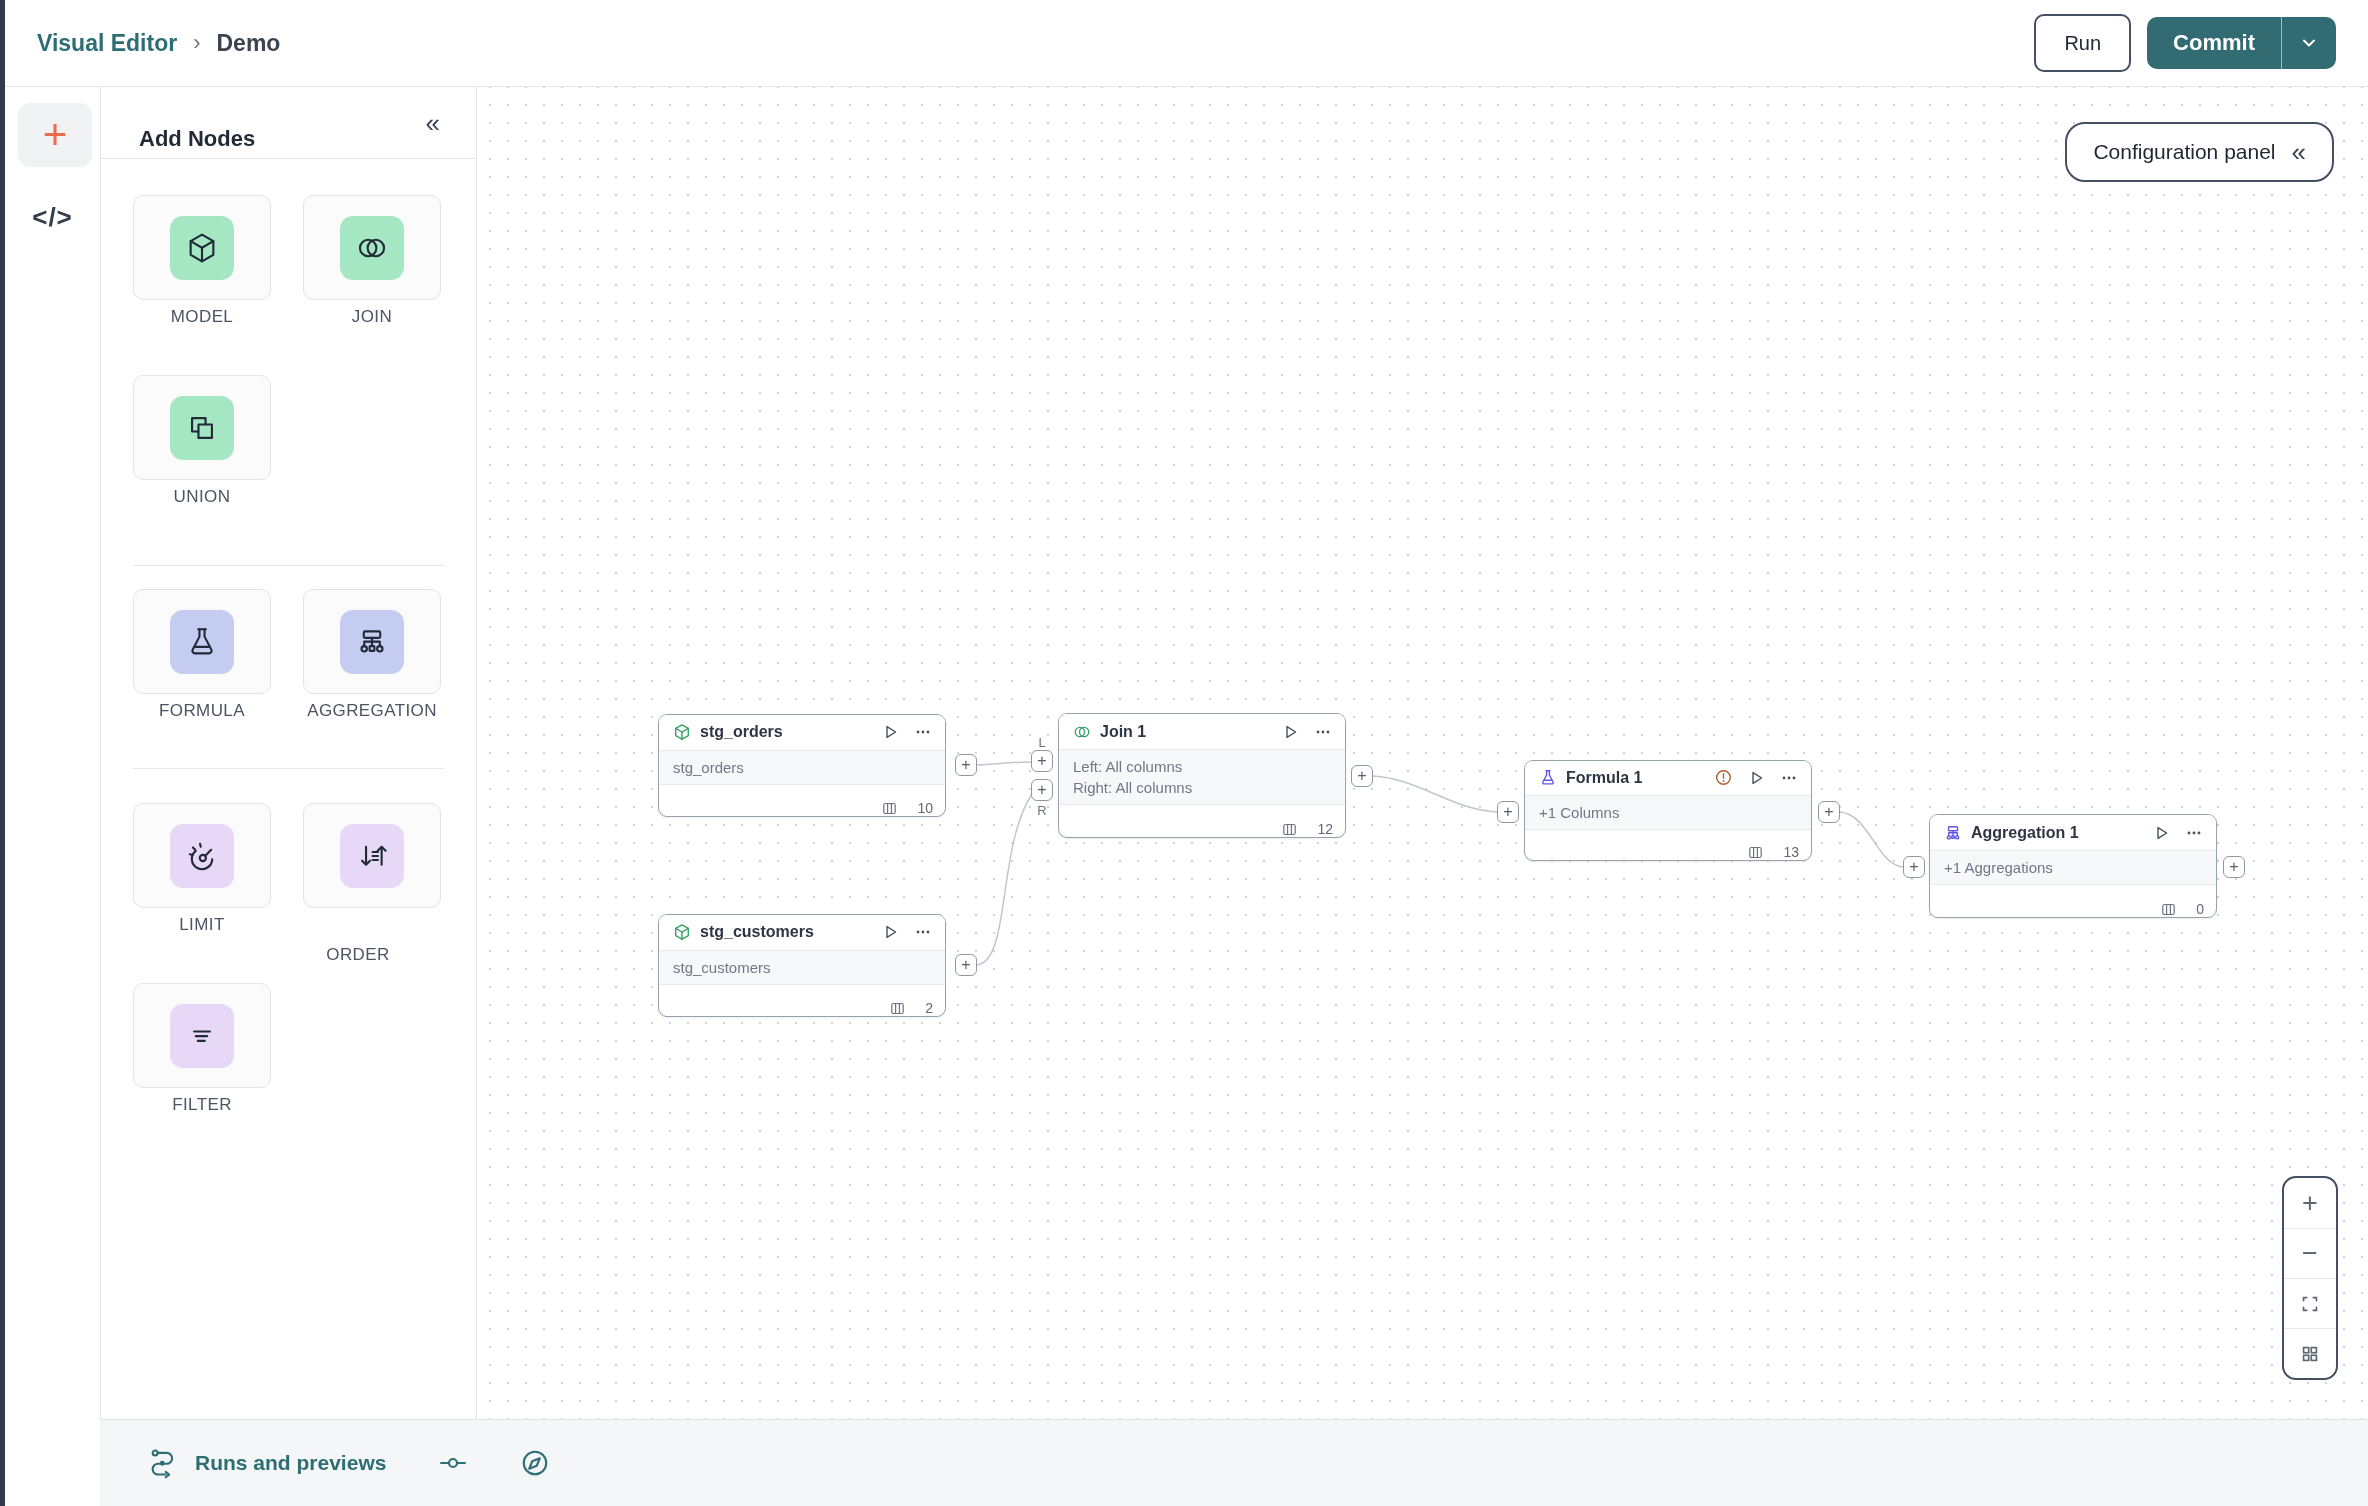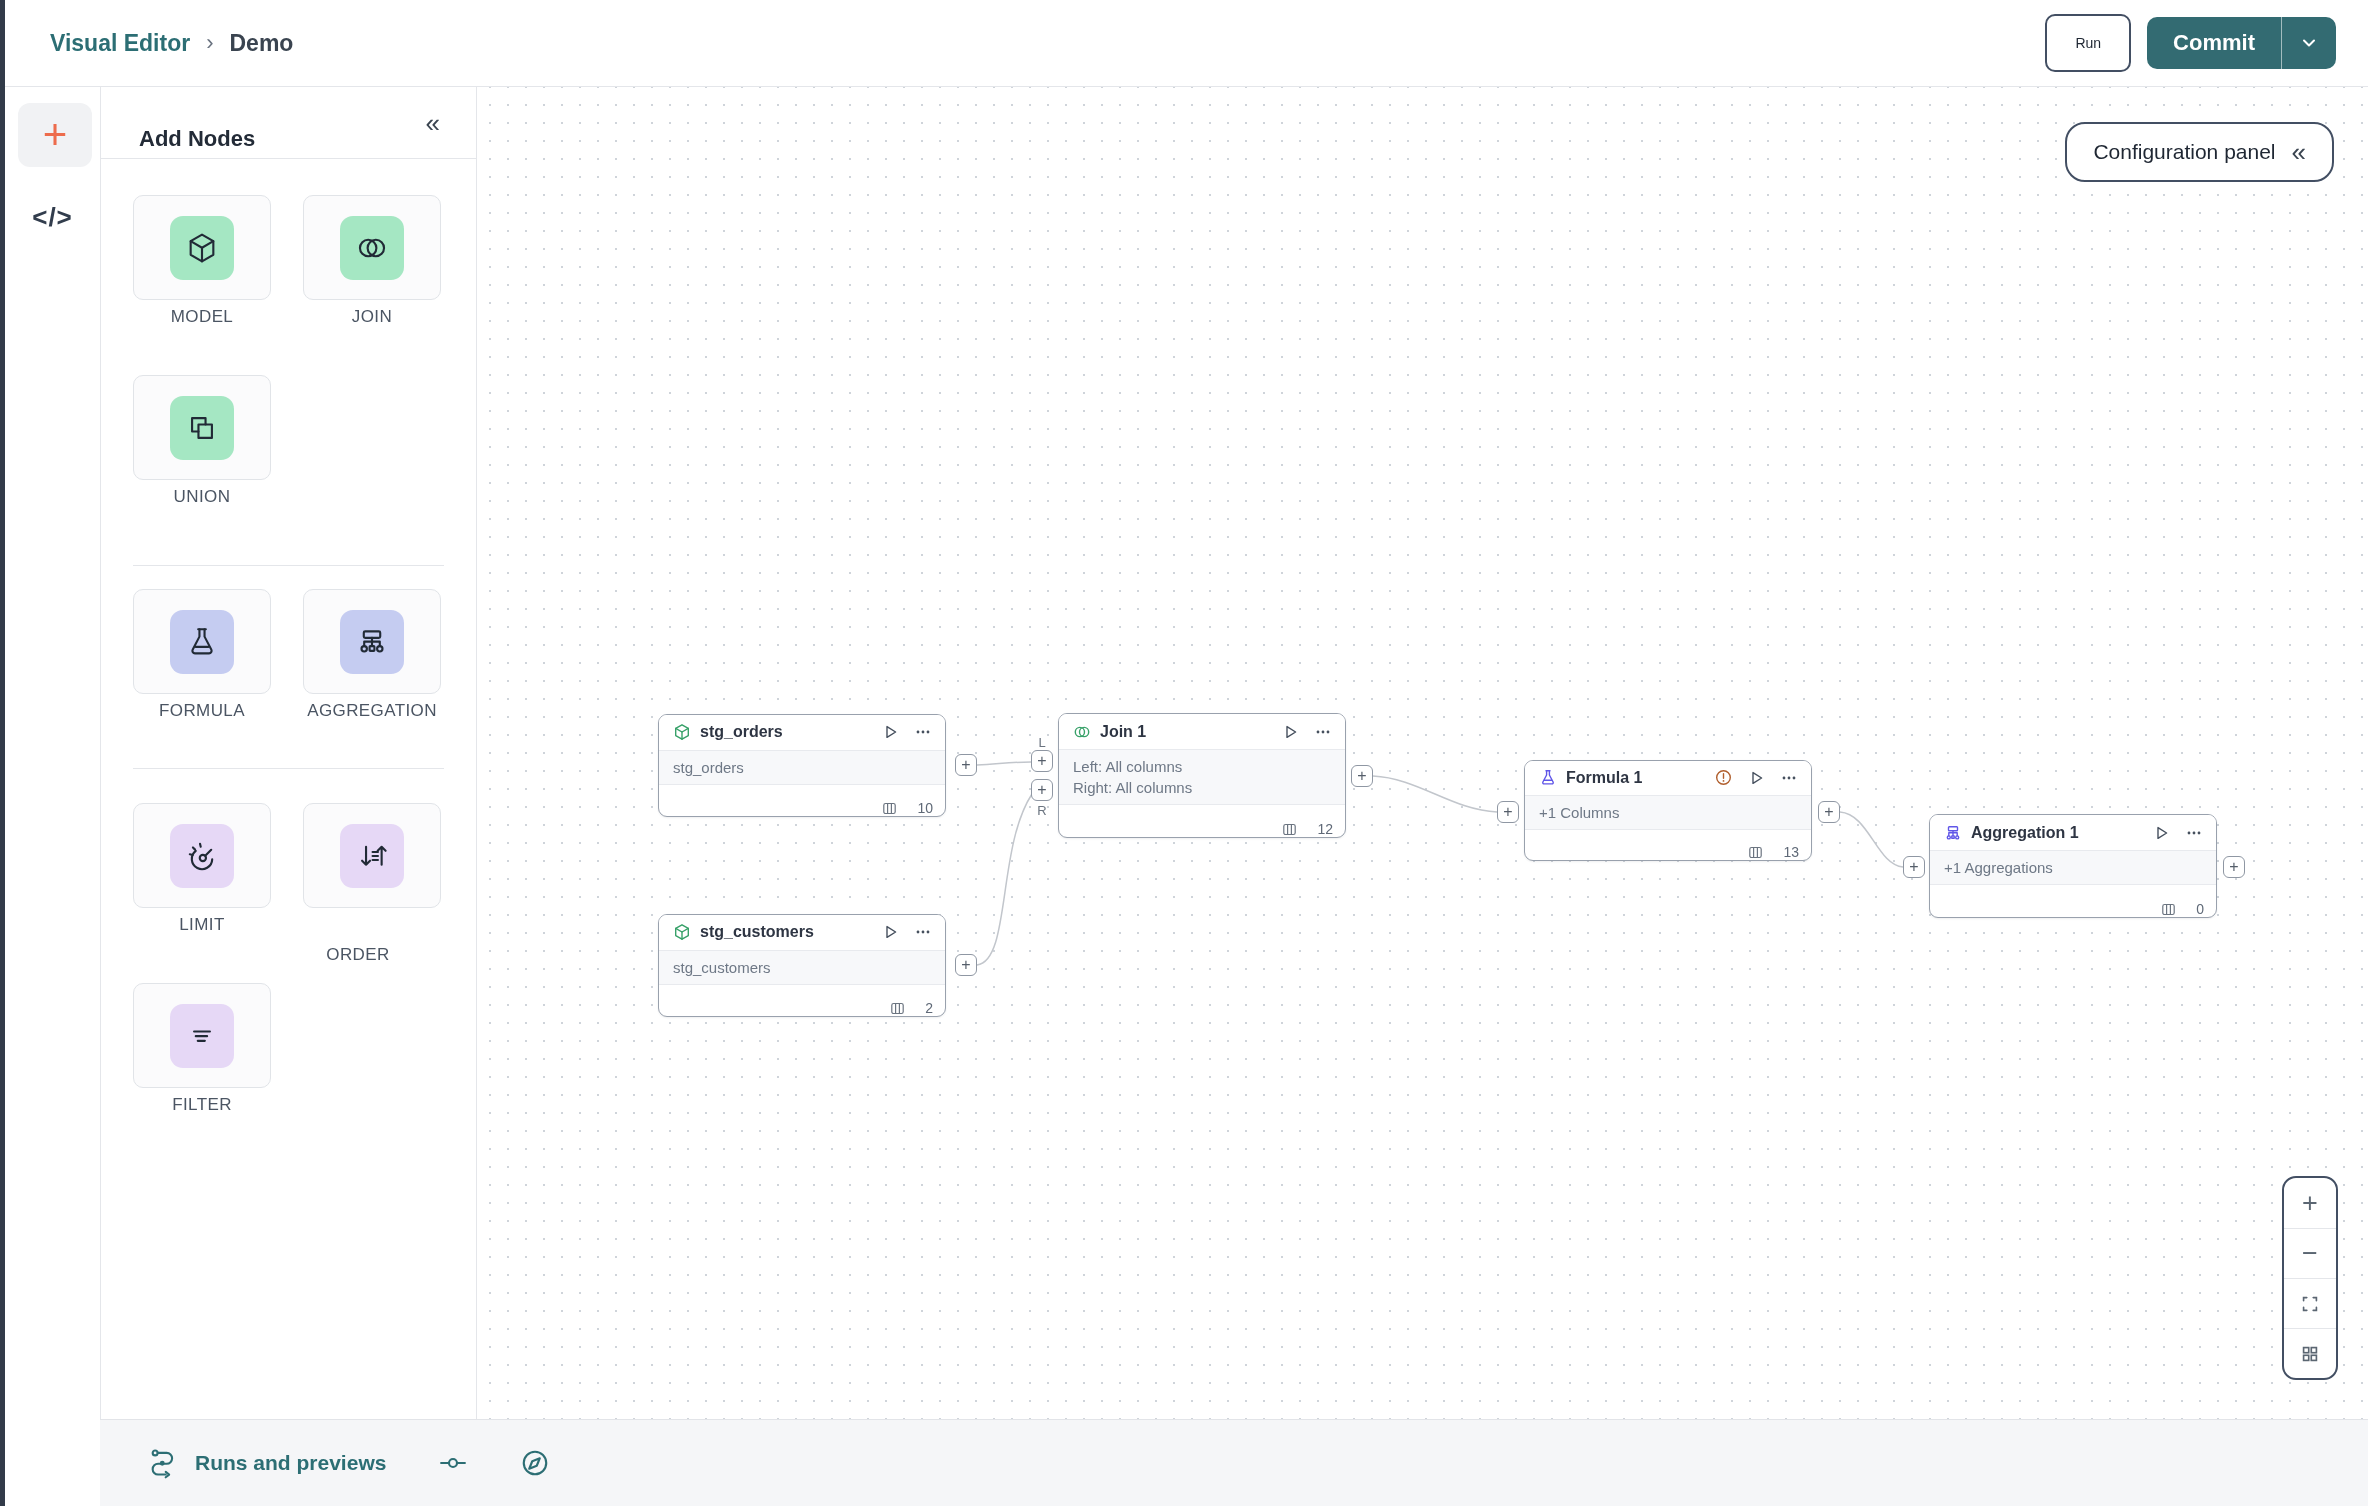--- a/index.html
+++ b/index.html
@@ -4,27 +4,27 @@
 <style>
   * { margin:0; padding:0; box-sizing:border-box; }
   html,body { width:2368px; height:1506px; }
   body { font-family:"Liberation Sans", sans-serif; background:#ffffff; color:#2e3543; position:relative; overflow:hidden; }
 
   
   .left-edge { position:absolute; left:0; top:0; width:5px; height:1506px; background:#323b49; z-index:40; }
 
   .topbar { position:absolute; left:5px; top:0; right:0; height:87px; background:#fff;
             border-bottom:1px solid #e4e6ea; display:flex; align-items:center; z-index:30; }
-  .breadcrumb { display:flex; align-items:center; gap:16px; padding-left:32px;margin-left:13px; }
+  .breadcrumb { display:flex; align-items:center; gap:16px; padding-left:32px; }
   .bc-root { color:#2c6e74; font-size:23px; font-weight:700; cursor:pointer; }
   .bc-sep  { color:#6a7380; font-size:22px; font-weight:400; }
   .bc-cur  { color:#3a4450; font-size:23px; font-weight:700; }
   .topbar-actions { margin-left:auto; display:flex; align-items:center; gap:16px; padding-right:32px; }
   .btn-run { height:58px; padding:0 28px; background:#fff; border:2px solid #434f63; border-radius:10px;
-             font-size:14px; color:#1f2733; display:flex; align-items:center; cursor:pointer; }
+             font-size:20px; color:#1f2733; display:flex; align-items:center; cursor:pointer; }
   .btn-commit { height:52px; display:flex; align-items:stretch; background:#336b72; border-radius:10px; overflow:hidden; cursor:pointer; }
   .commit-main { display:flex; align-items:center; padding:0 26px; color:#fff; font-size:22px; font-weight:600; }
   .commit-split { width:1px; background:rgba(255,255,255,.55); margin:0; }
   .commit-caret { display:flex; align-items:center; padding:0 17px; }
 
   
   .rail { position:absolute; left:5px; top:87px; width:95px; bottom:0; background:#fff; z-index:25; }
   .rail-add { position:absolute; left:13px; top:16px; width:74px; height:64px; background:#f1f2f4; border-radius:12px;
               display:flex; align-items:center; justify-content:center; color:#ed6c4c; font-size:42px; font-weight:300; cursor:pointer; }
   .rail-code { position:absolute; left:0; top:110px; width:95px; height:40px; display:flex; align-items:center; justify-content:center;

